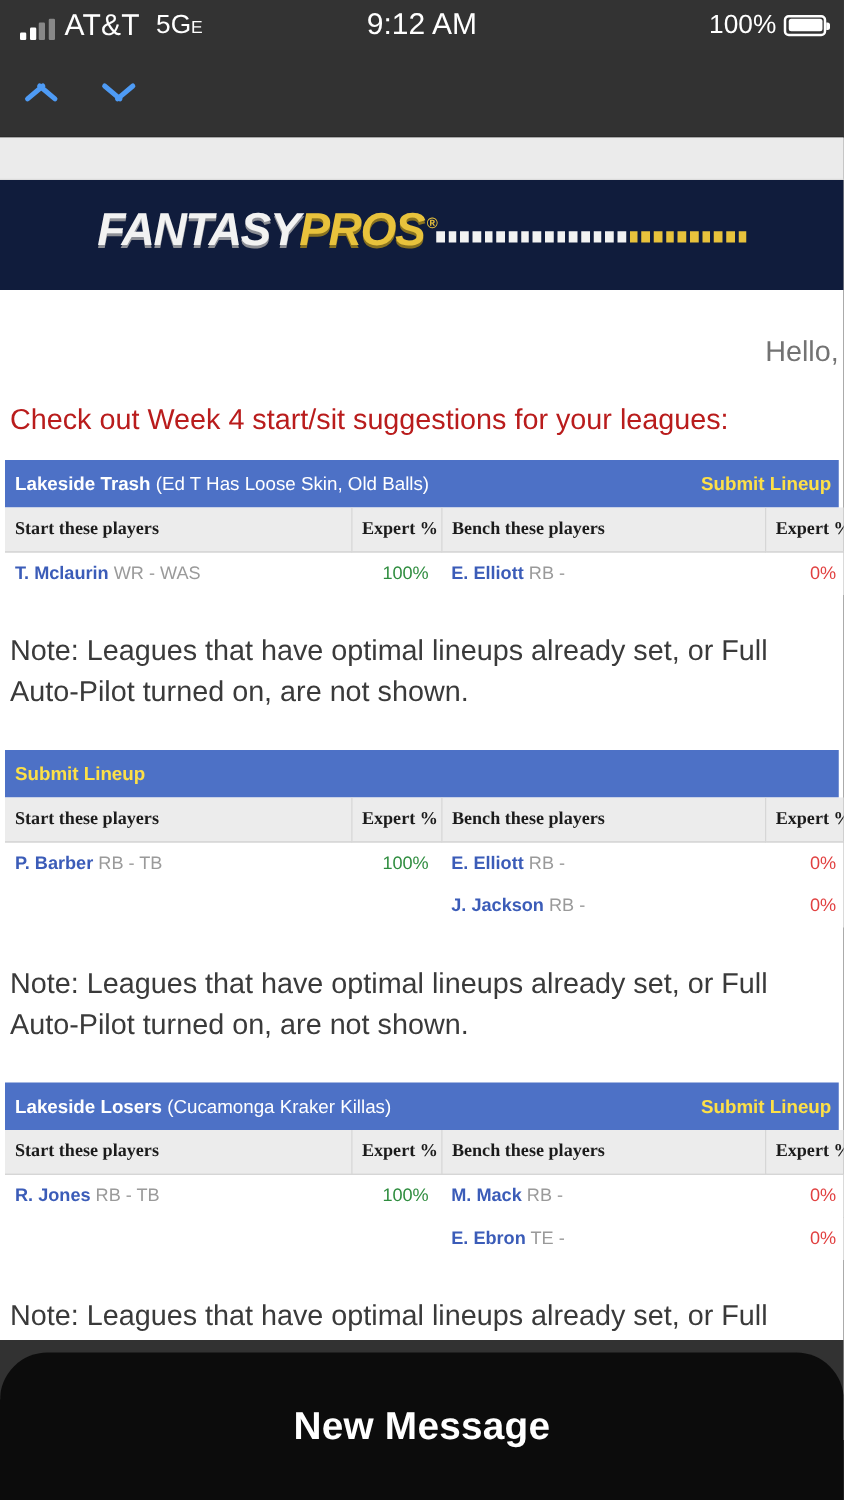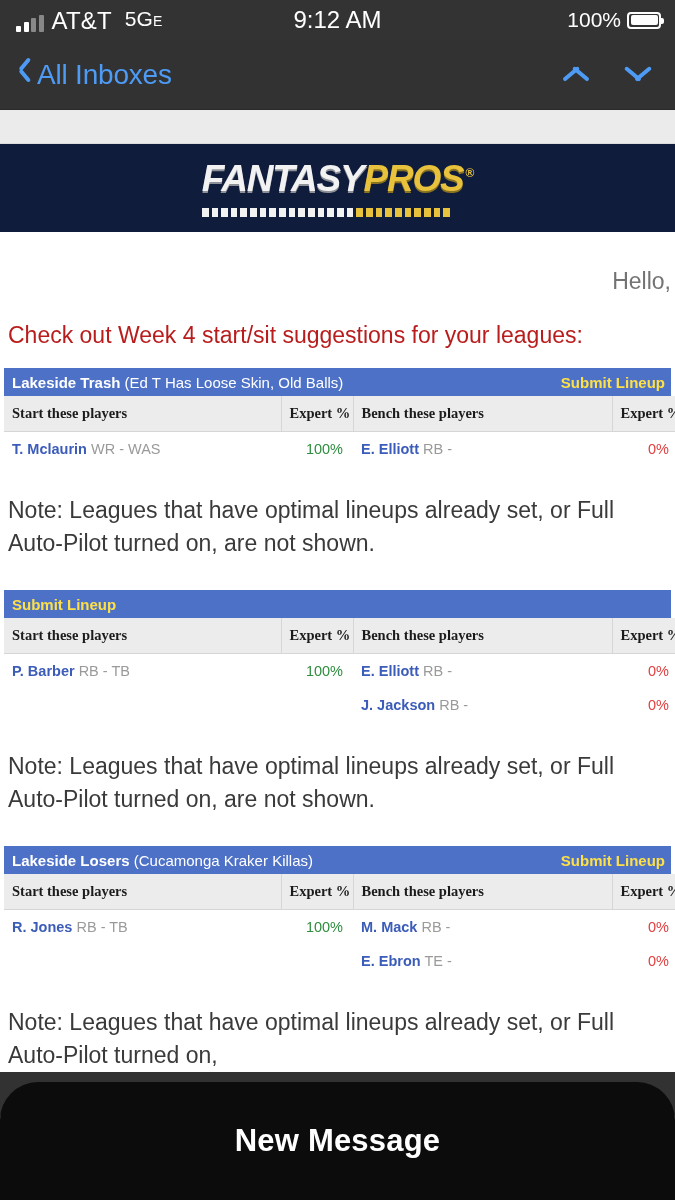--- a/index.html
+++ b/index.html
@@ -89,21 +89,21 @@
     position:relative;
   }
   .graystrip { height:34px; background:#ebebeb; border-bottom:1px solid #dcdcdc; }
 
   .brandbar {
     background:#101c3c;
     height:88px;
     display:flex; align-items:center; justify-content:center;
   }
   .logo {
-    display:flex; flex-direction:column; 
+    display:flex; flex-direction:row; align-items:center;
   }
   .logo-text {
     font-family:"Liberation Sans", sans-serif;
     font-style:italic; font-weight:bold;
     font-size:37px; letter-spacing:-1.2px;
     line-height:38px;
     display:flex; align-items:baseline;
   }
   .logo-fantasy {
     color:#f2f2f2;
@@ -126,21 +126,21 @@
   }
   .intro {
     font-size:23px; color:#b91c1c; padding:24px 0 18px 4px; line-height:30px;
   }
 
   
   .league { margin-bottom:0; }
   .league-head {
     background:#4d71c6;
     color:#ffffff;
-    height:28px;
+    height:38px;
     display:flex; align-items:center; justify-content:space-between;
     padding:0 6px 0 8px;
     font-size:15px;
   }
   .league-name { font-weight:bold; }
   .league-alias { font-weight:normal; }
   .submit-lineup { font-weight:bold; font-size:15px; color:#fde047; cursor:pointer; }
 
   table.sits { width:100%; border-collapse:collapse; table-layout:fixed; }
   table.sits col.c1 { width:277px; }
@@ -209,24 +209,20 @@
   <div class="sb-center">9:12 AM</div>
   <div class="sb-right">
     <span>100%</span>
     <span class="battery">
         <span></span>
       </span>
   </div>
 </div>
 
 <div class="navbar">
-  <div class="back">
-    <span class="chev-left"></span>
-    <span class="back-label">All Inboxes</span>
-  </div>
   <div class="nav-right">
     <span class="chev up"></span>
     <span class="chev down"></span>
   </div>
 </div>
 
 <div class="mailbody">
 
   <div class="graystrip"></div>
 

